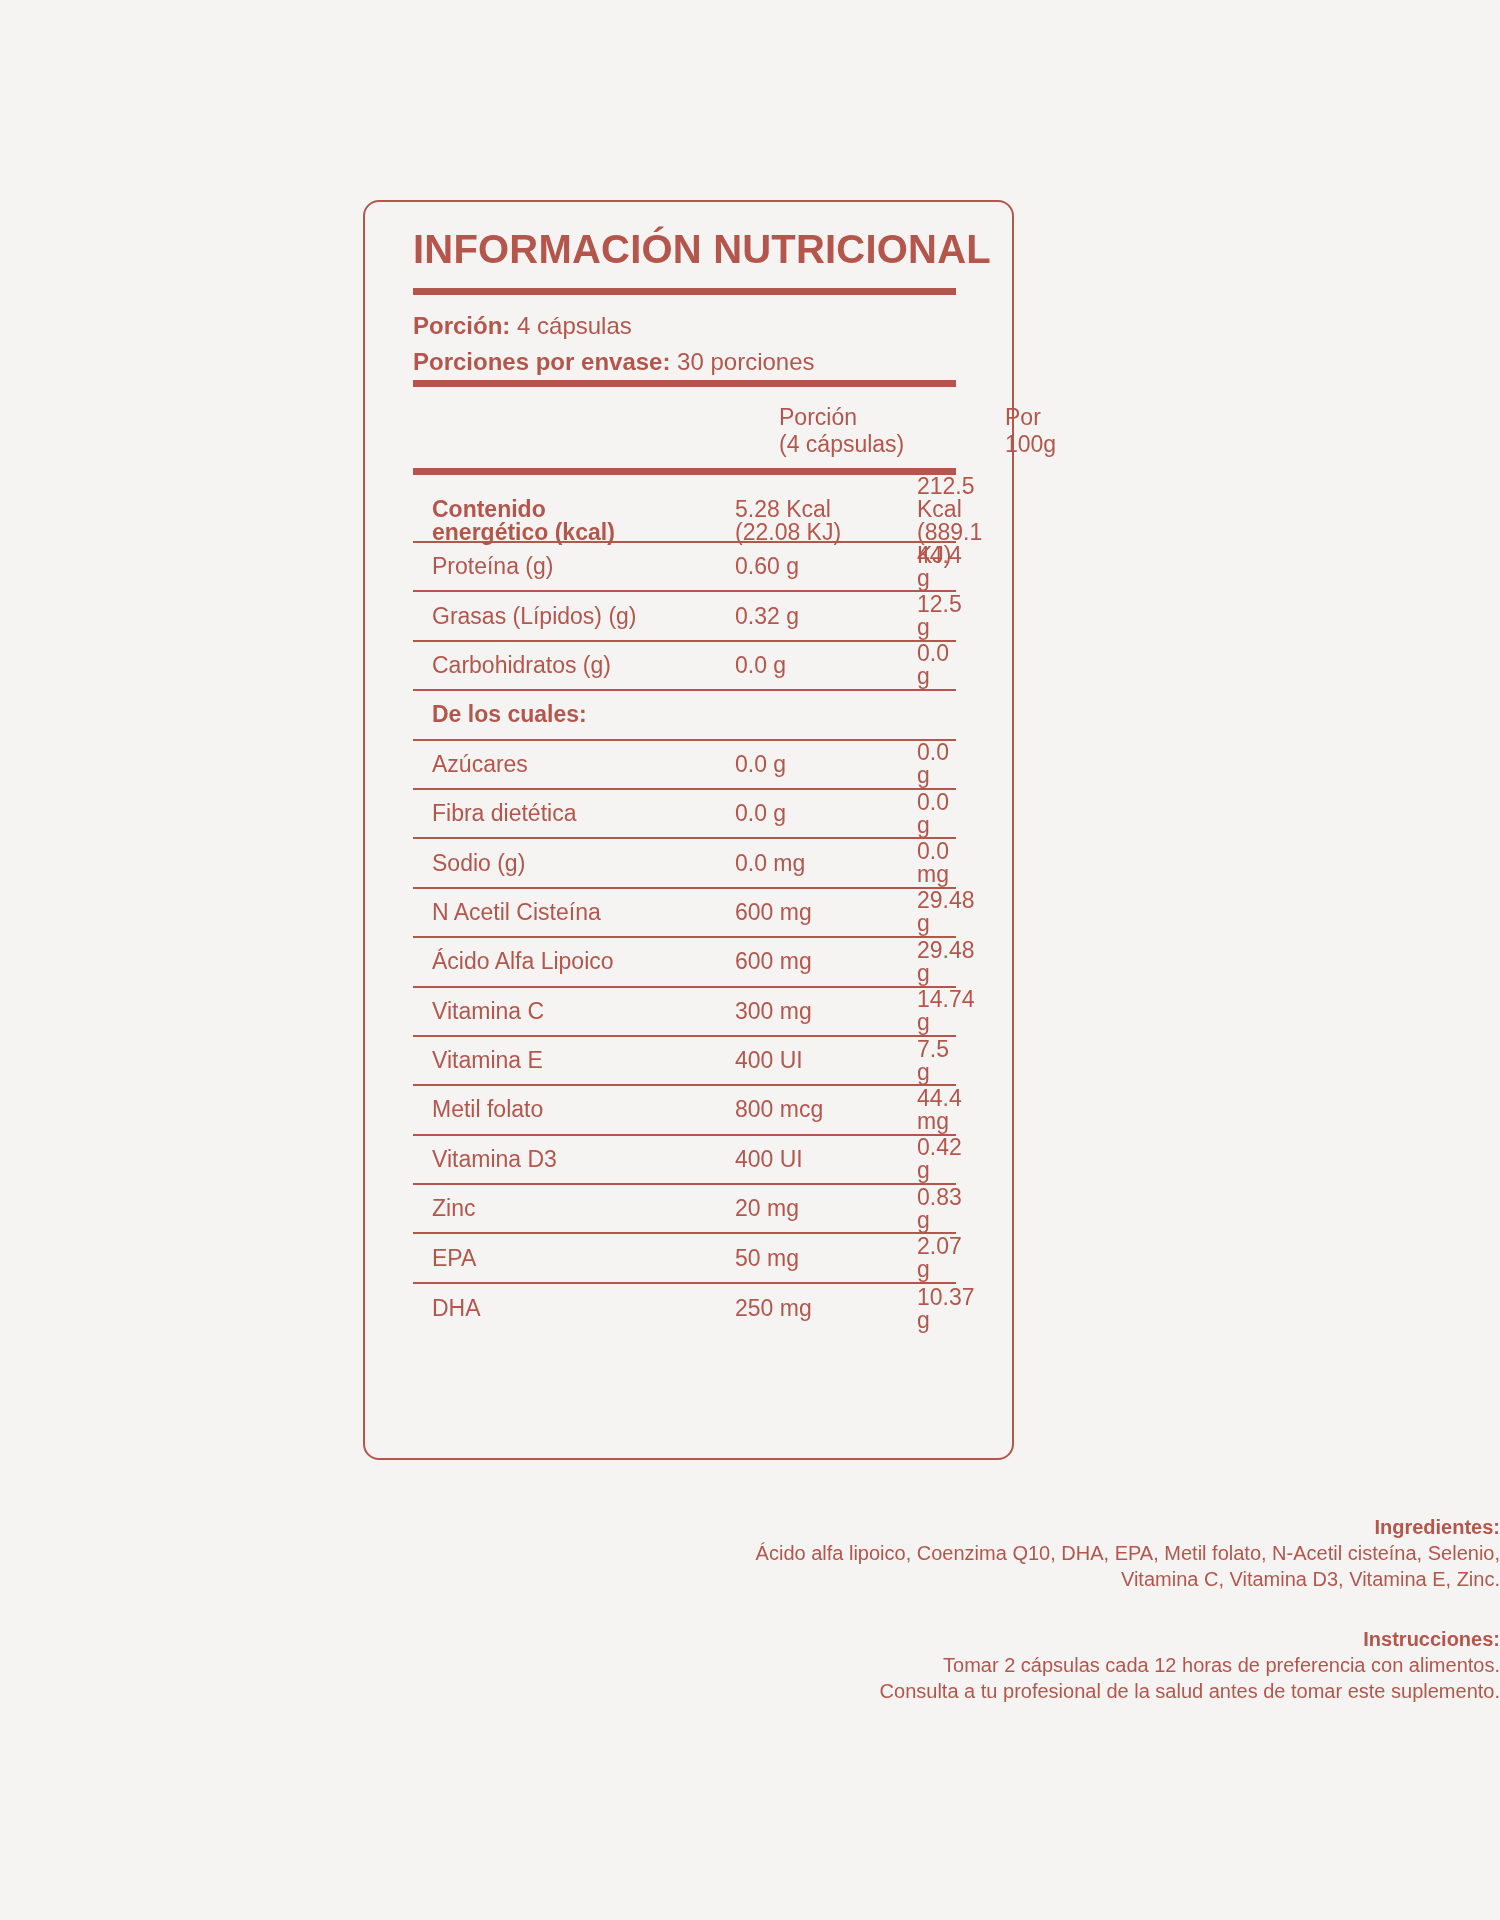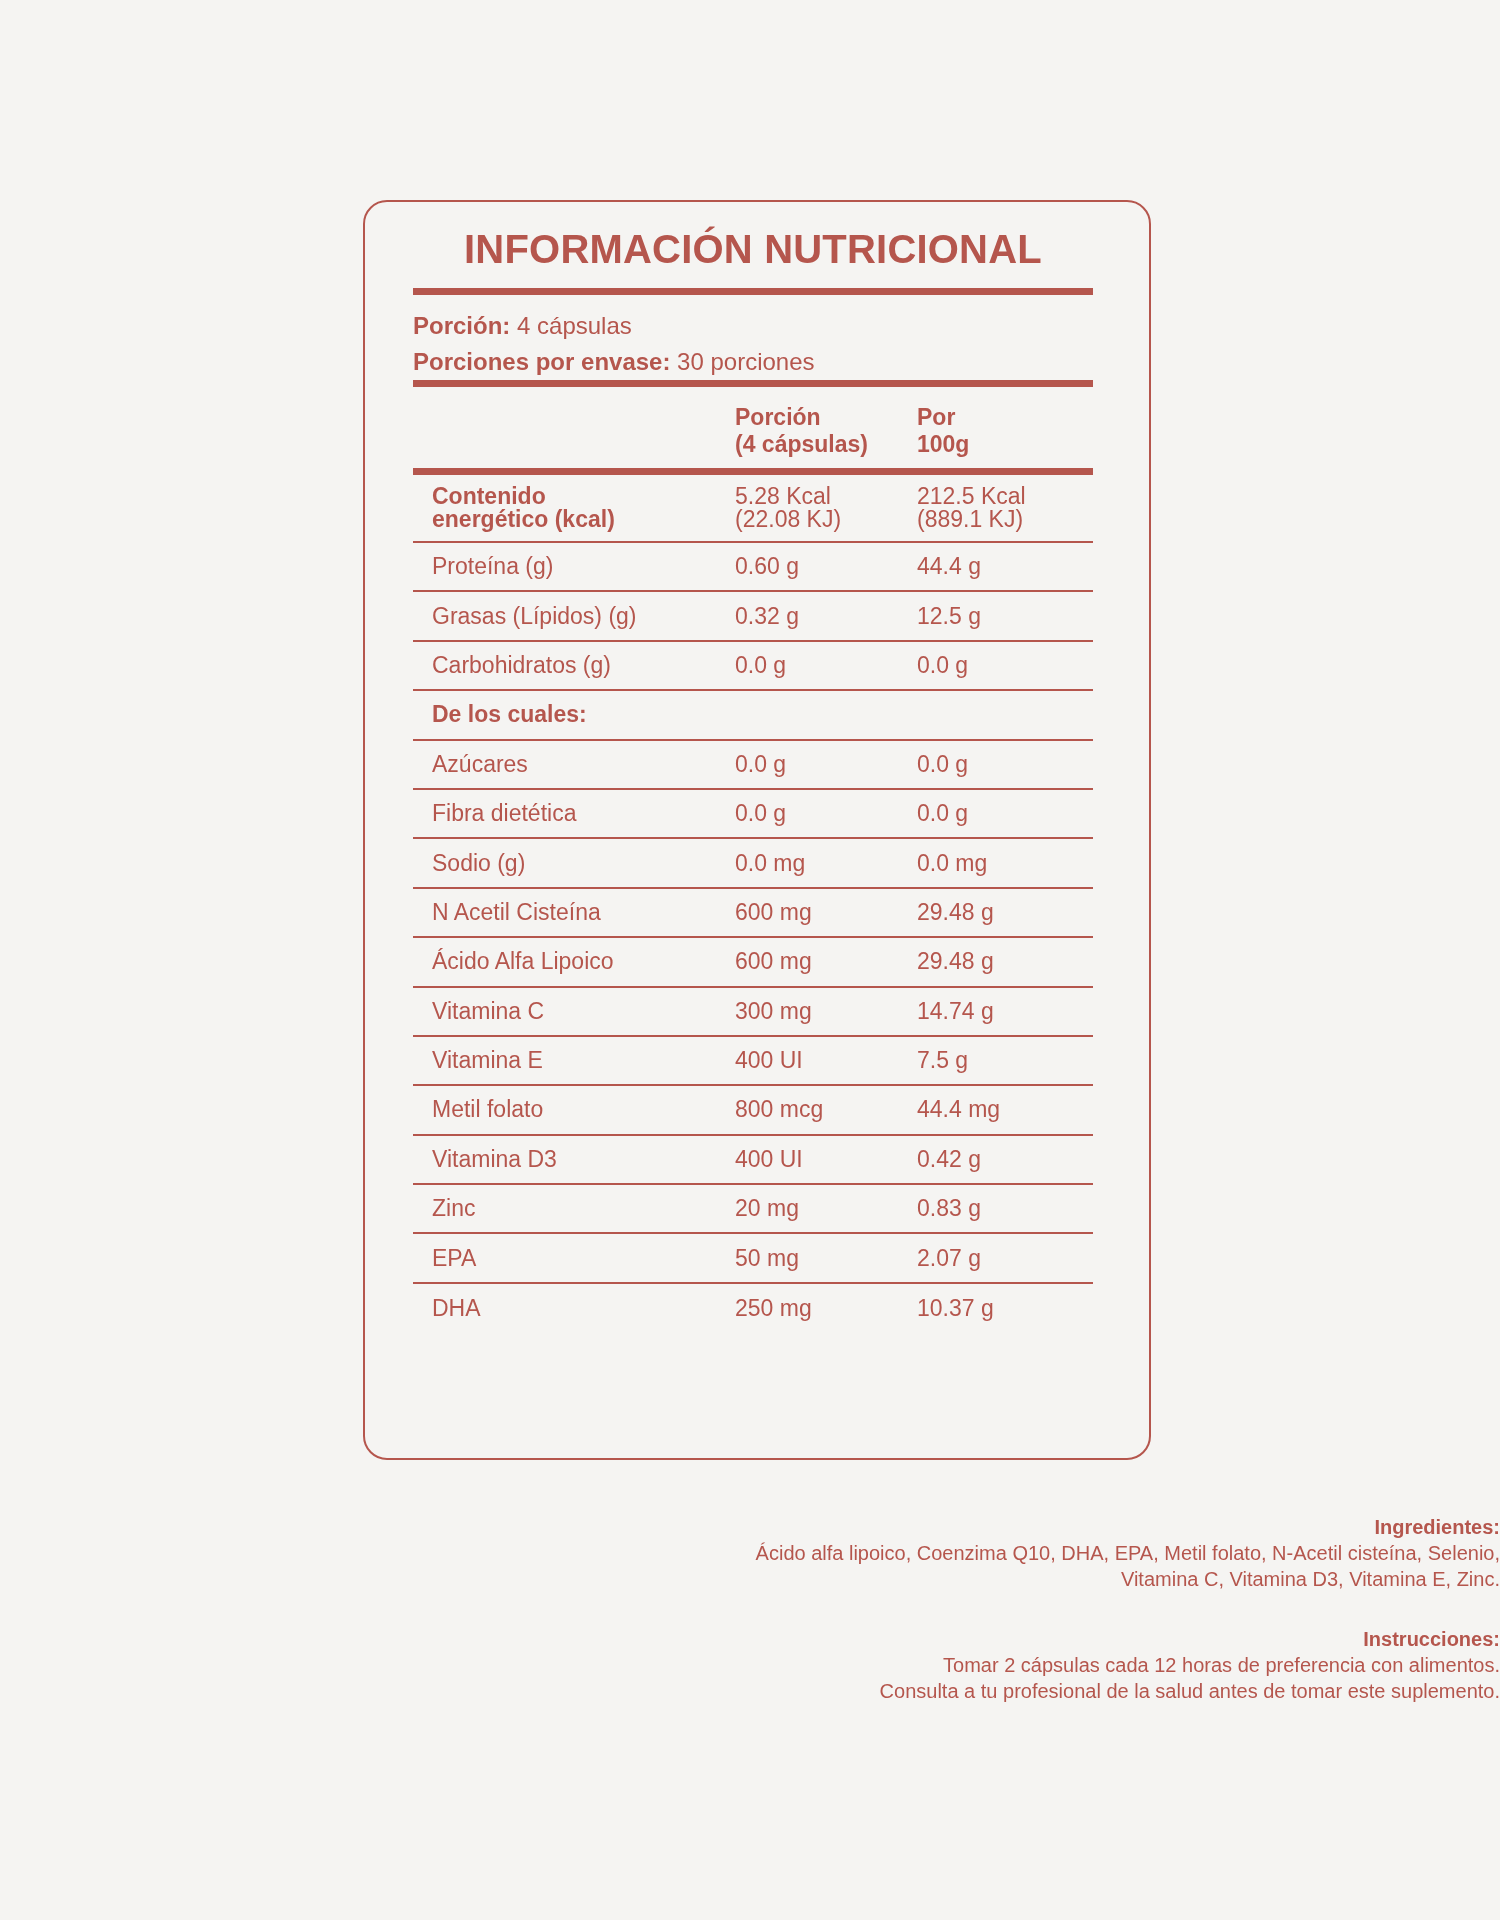--- a/index.html
+++ b/index.html
@@ -4,33 +4,33 @@
 <style>
   :root{
     --accent:#b5564d;
     --rule:#b5564d;
     --bg:#f5f4f2;
   }
   *{margin:0;padding:0;box-sizing:border-box;}
   body{font-family:"Liberation Sans","DejaVu Sans",sans-serif;background:var(--bg);}
   .page{position:relative;width:1500px;height:1920px;background:var(--bg);overflow:hidden;color:var(--accent);}
   .card{
-    position:absolute;left:363px;top:200px;width:788px;height:1260px;
-    border:2px solid var(--accent);border-radius:24px;
+    position:absolute;left:363px;top:200px;width:651px;height:1260px;
+    border:2px solid var(--accent);border-radius:16px;
     padding:0 56px 0 48px;
   }
   .title{margin-top:25px;text-align:center;font-size:40px;font-weight:700;white-space:nowrap;letter-spacing:.2px;}
   .rule{background:var(--rule);height:7px;border:none;}
   .rule.r1{margin-top:16px;}
   .rule.r2{margin-top:0;}
   .rule.r3{margin-top:0;}
   .serving-block{padding-top:13px;height:85px;font-size:24px;line-height:36px;}
   .b{font-weight:700;}
   .grid{display:grid;grid-template-columns:322px 182px 1fr;}
-  .thead{height:81px;align-content:end;padding-bottom:10px;font-size:23px;font-weight:700;line-height:27px;}
+  .thead{height:81px;align-content:end;padding-bottom:10px;font-size:23px;font-weight:400;line-height:27px;gap:44px;}
   .rows .row{min-height:49.4px;height:49.4px;align-items:center;border-bottom:2px solid var(--rule);font-size:23px;line-height:23px;}
   .rows .row.tall{min-height:68px;height:68px;}
   .rows .row:last-child{border-bottom:none;}
   .cell.name{padding-left:19px;}
   .footer{position:absolute;left:0;top:1514px;width:1500px;text-align:right;font-size:20px;line-height:26px;}
   .f-head{font-weight:700;}
   .f-head.spaced{margin-top:34px;}
 </style>
 </head>
 <body>

